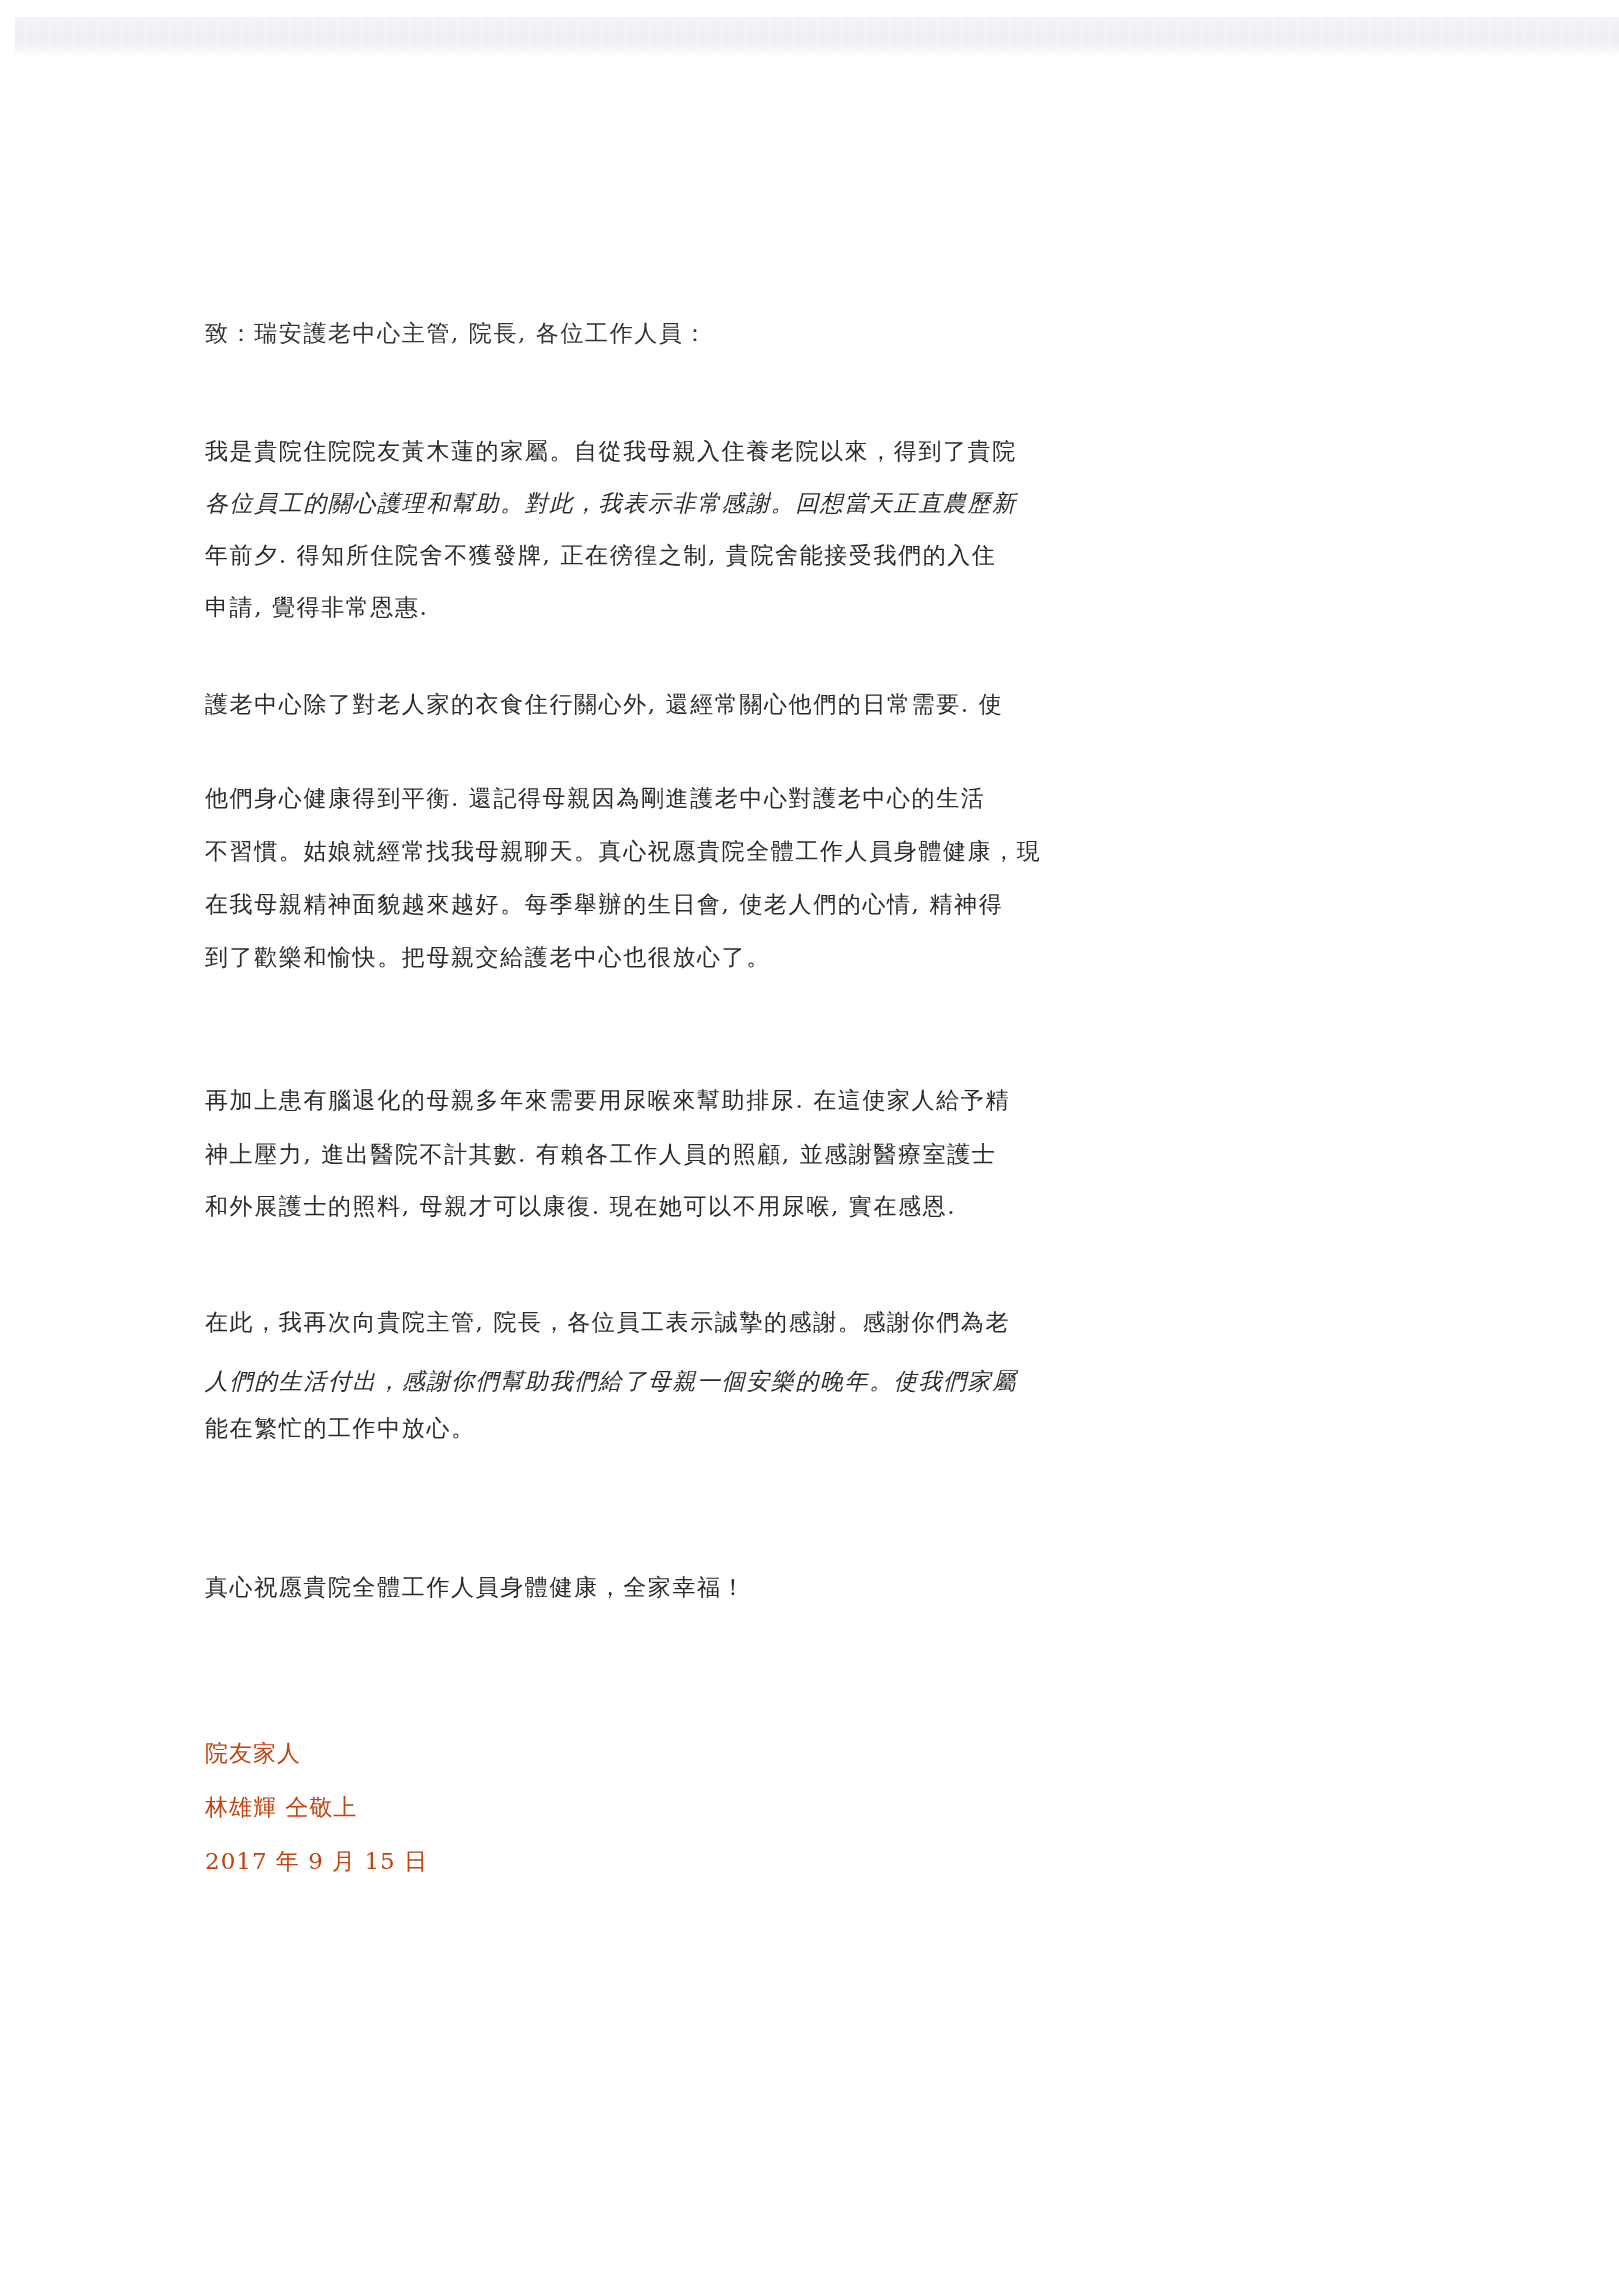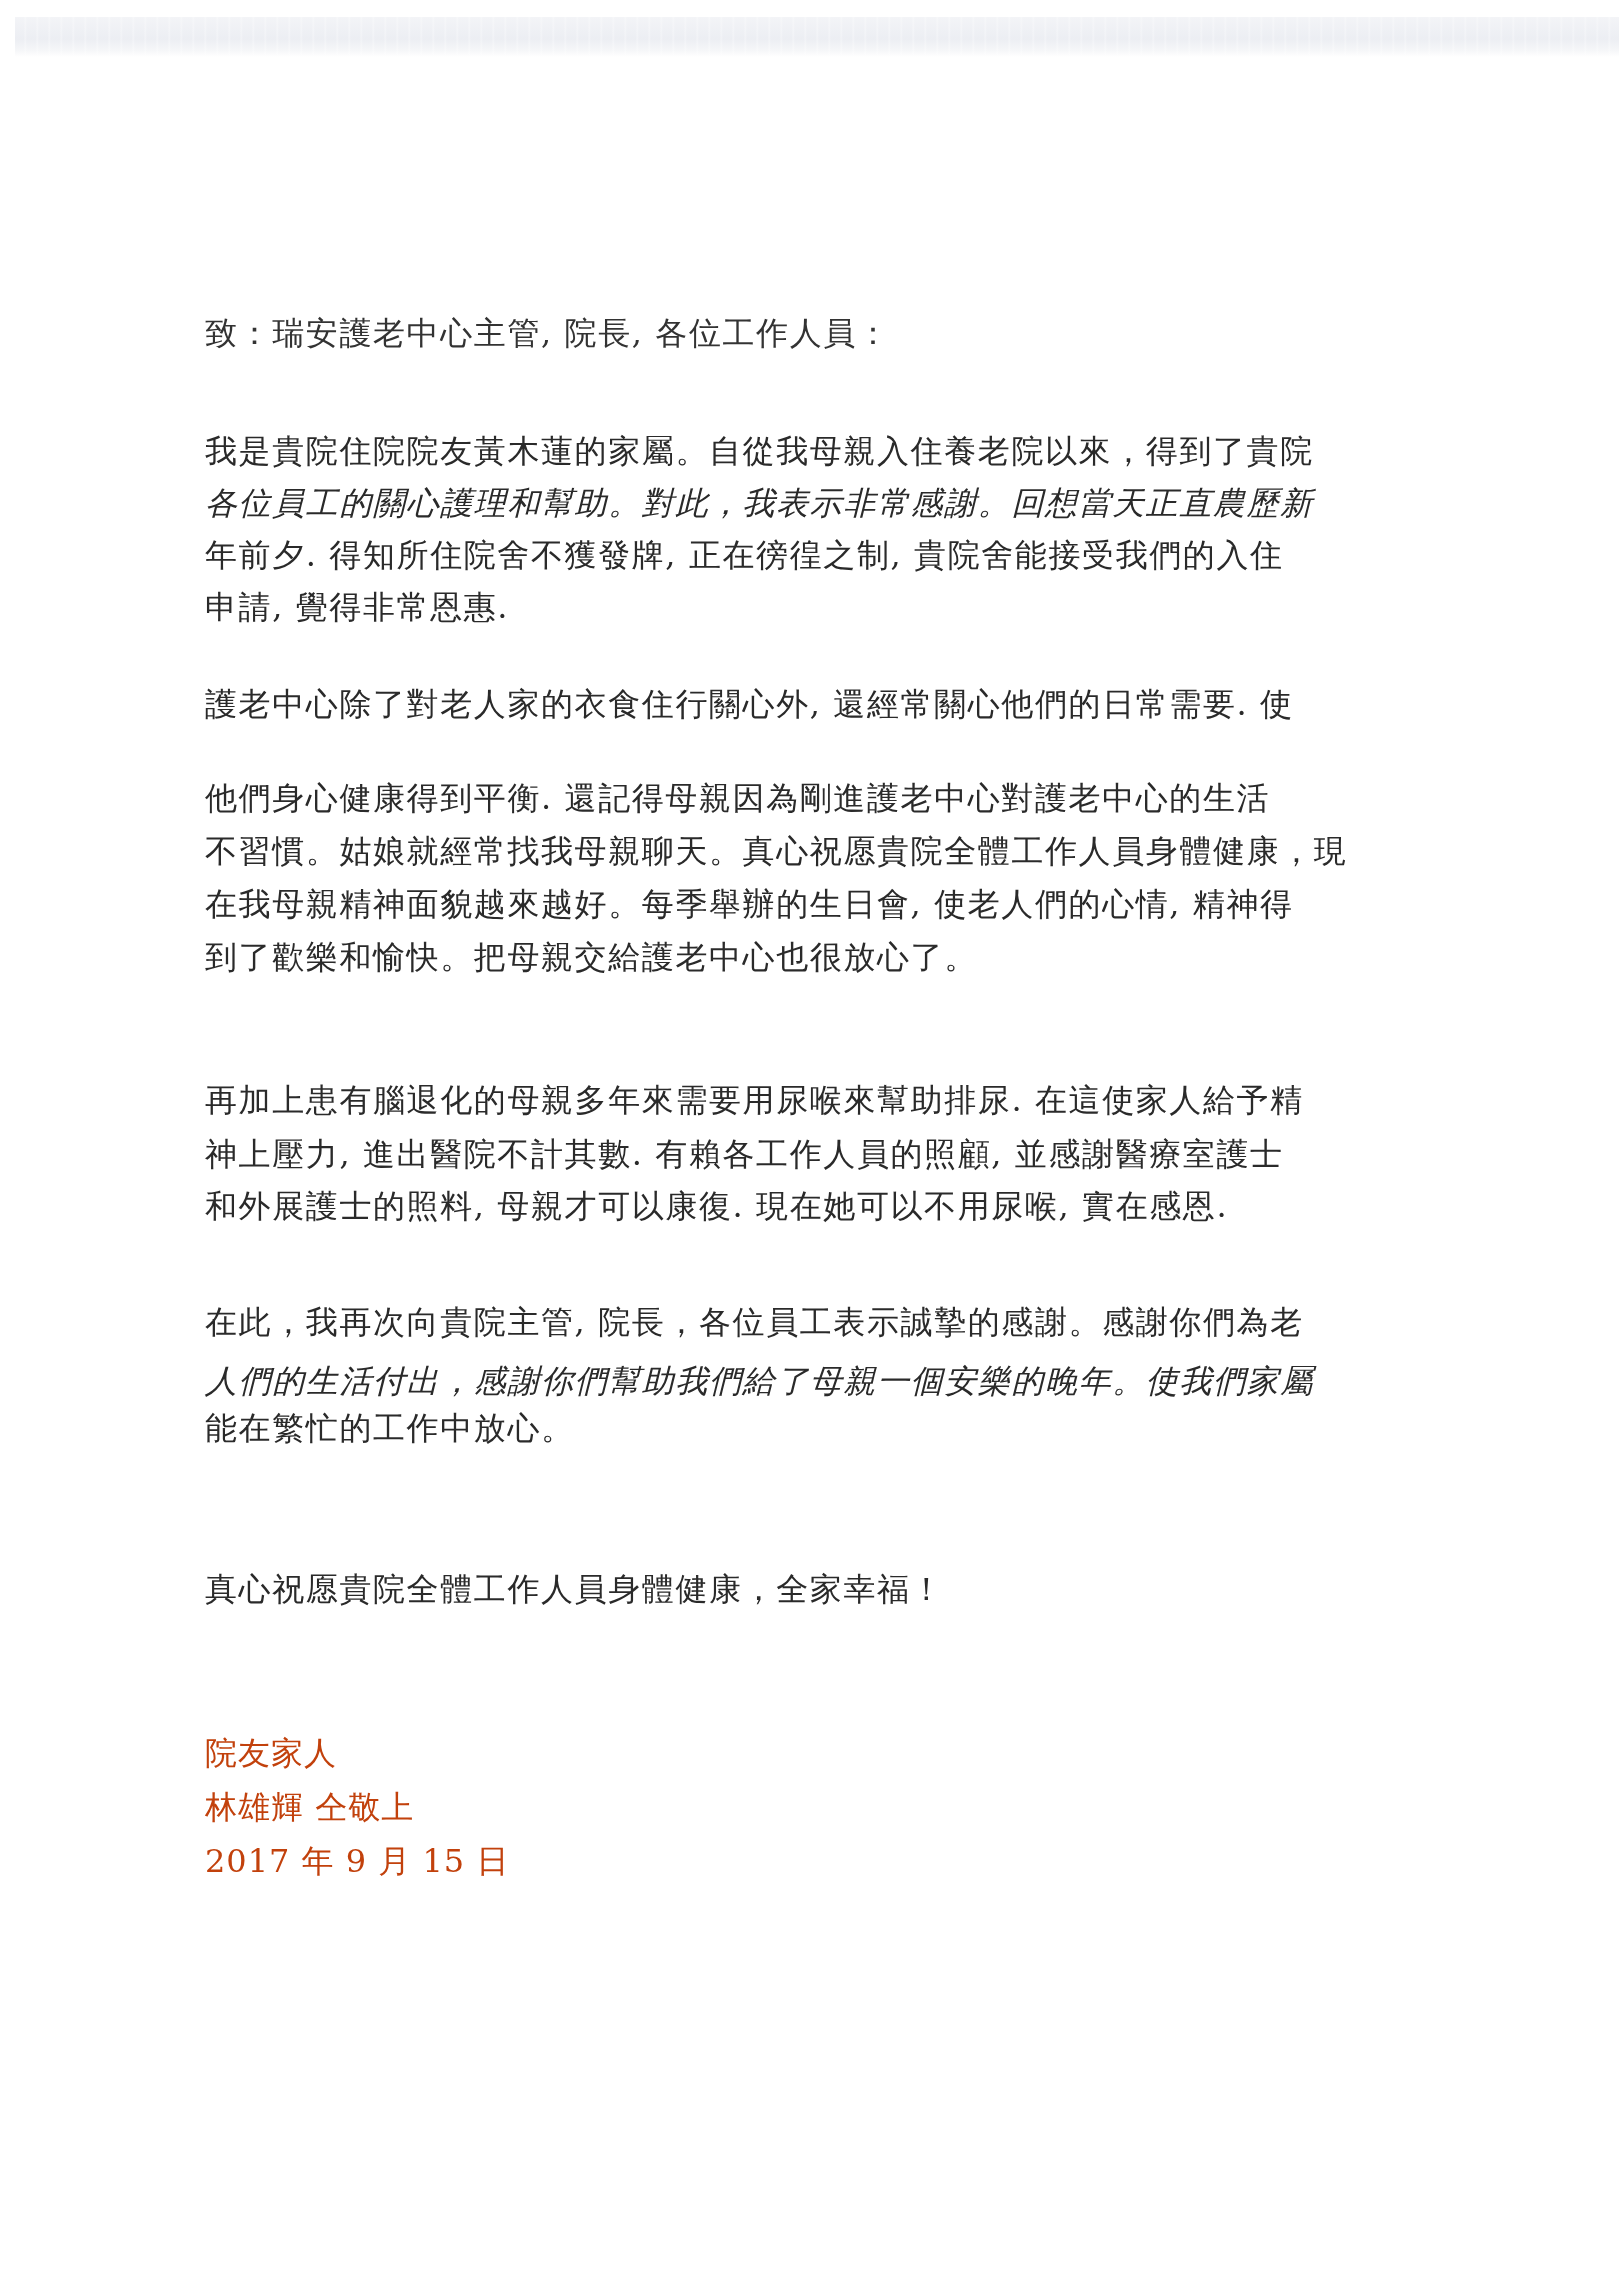--- a/index.html
+++ b/index.html
@@ -31,21 +31,21 @@
     .page {
       position: absolute;
       left: 0;
       top: 0;
       width: 1620px;
       height: 2277px;
     }
     .line {
       position: absolute;
       left: 205px;
-      font-size: 32px;
+      font-size: 23px;
       line-height: 40px;
       height: 40px;
       color: #2a2a2a;
       white-space: nowrap;
       letter-spacing: 1.6px;
     }
     .salutation { color: #333333; }
     .signature { color: #c2410c; letter-spacing: 1px; }
   </style>
 </head>
@@ -77,21 +77,21 @@
     <div class="line" style="top:1134px;">神上壓力, 進出醫院不計其數. 有賴各工作人員的照顧, 並感謝醫療室護士</div>
     <div class="line" style="top:1186px;">和外展護士的照料, 母親才可以康復. 現在她可以不用尿喉, 實在感恩.</div>
   </div>
 
   <div>
     <div class="line" style="top:1302px;">在此，我再次向貴院主管, 院長，各位員工表示誠摯的感謝。感謝你們為老</div>
     <div class="line" style="top:1361px;font-style:italic;">人們的生活付出，感謝你們幫助我們給了母親一個安樂的晚年。使我們家屬</div>
     <div class="line" style="top:1408px;">能在繁忙的工作中放心。</div>
   </div>
 
-  <div class="line" style="top:1569px;">真心祝愿貴院全體工作人員身體健康，全家幸福！</div>
+  <div class="line" style="top:1569px;font-family:Liberation Mono, monospace;">真心祝愿貴院全體工作人員身體健康，全家幸福！</div>
 
   <div>
     <div class="line signature" style="top:1733px;">院友家人</div>
     <div class="line signature" style="top:1787px;">林雄輝 仝敬上</div>
     <div class="line signature" style="top:1841px;">2017 年 9 月 15 日</div>
   </div>
 
 </div>
 
 

